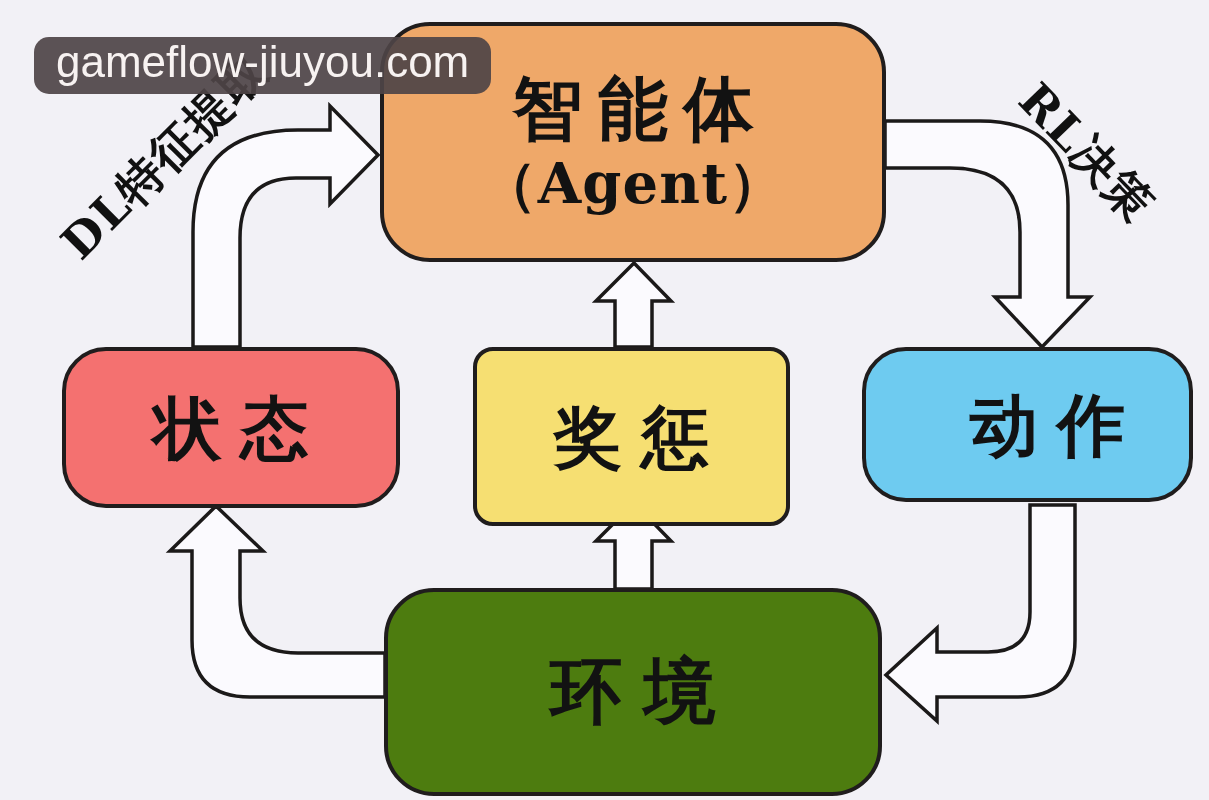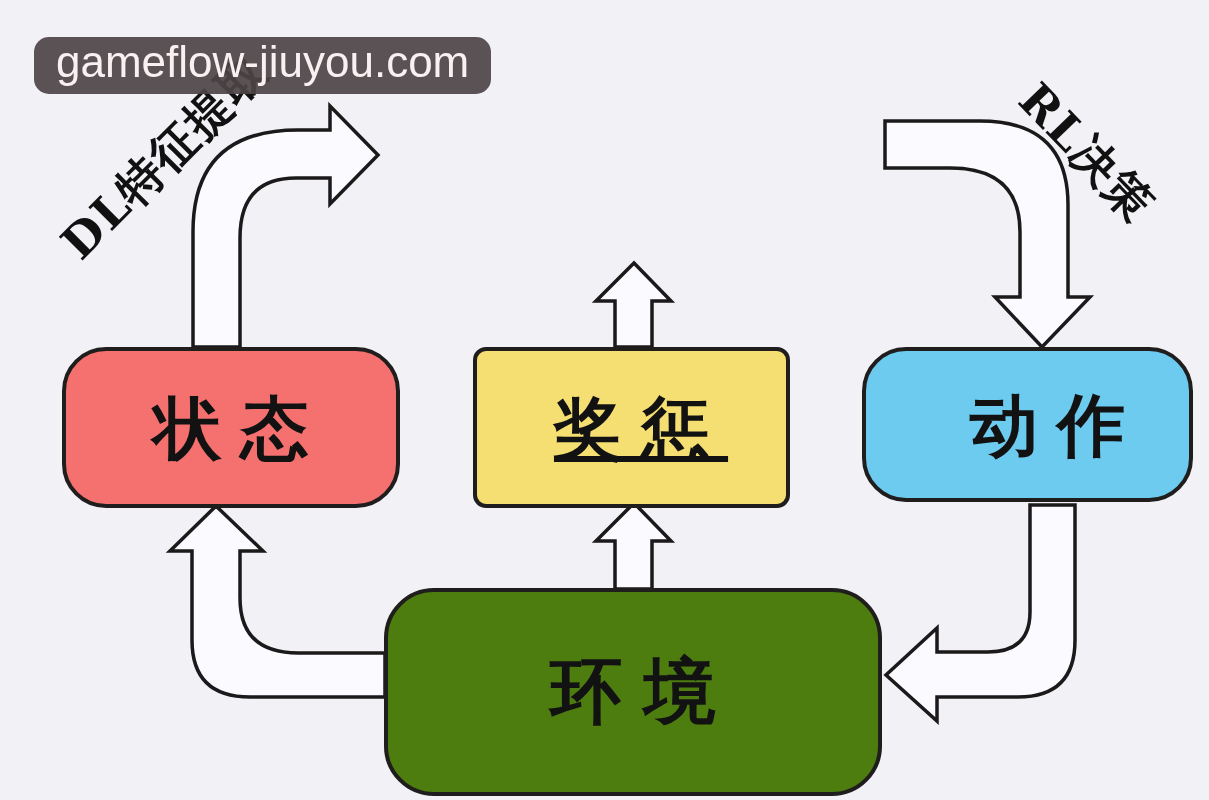--- a/index.html
+++ b/index.html
@@ -55,23 +55,22 @@
     line-height: 1.1;
     margin-top: 6px;
   }
   .node-state {
     left: 62px; top: 347px;
     width: 338px; height: 161px;
     border-radius: 44px;
   }
   .node-reward {
     left: 473px; top: 347px;
-    width: 317px; height: 161px;
-    border-radius: 13px;
-    text-decoration: underline;
+    width: 317px; height: 179px;
+    border-radius: 20px;
   }
   .node-action {
     left: 862px; top: 347px;
     width: 331px; height: 155px;
     border-radius: 44px;
   }
   .node-environment {
     left: 384px; top: 588px;
     width: 498px; height: 208px;
     border-radius: 50px;
@@ -140,20 +139,24 @@
 
     <path d="M 1030 505 L 1030 612 Q 1030 652 988 652 L 937 652 L 937 628 L 886 675 L 937 721 L 937 697 L 1018 697 Q 1075 697 1075 640 L 1075 505 Z"></path>
 
     <path d="M 385 653 L 298 653 Q 240 653 240 598 L 240 551 L 263 551 L 216 506 L 170 551 L 192 551 L 192 640 Q 192 697 250 697 L 385 697 Z"></path>
   </svg>
 
   <div class="edge-label edge-label-dl">DL特征提取</div>
 
   <div class="edge-label edge-label-rl">RL决策</div>
 
+  <div class="node node-agent" style="background-color: rgb(239, 168, 105);">
+    <div class="agent-title">智能体</div>
+    <div class="agent-subtitle">（Agent）</div>
+  </div>
 
   <div class="node node-state" style="background-color: rgb(244, 113, 112);">
     <div class="mid-label">状态</div>
   </div>
 
   <div class="node node-reward" style="background-color: rgb(246, 223, 114);">
     <div class="mid-label">奖惩</div>
   </div>
 
   <div class="node node-action" style="background-color: rgb(110, 203, 240); padding-left: 40px;">

